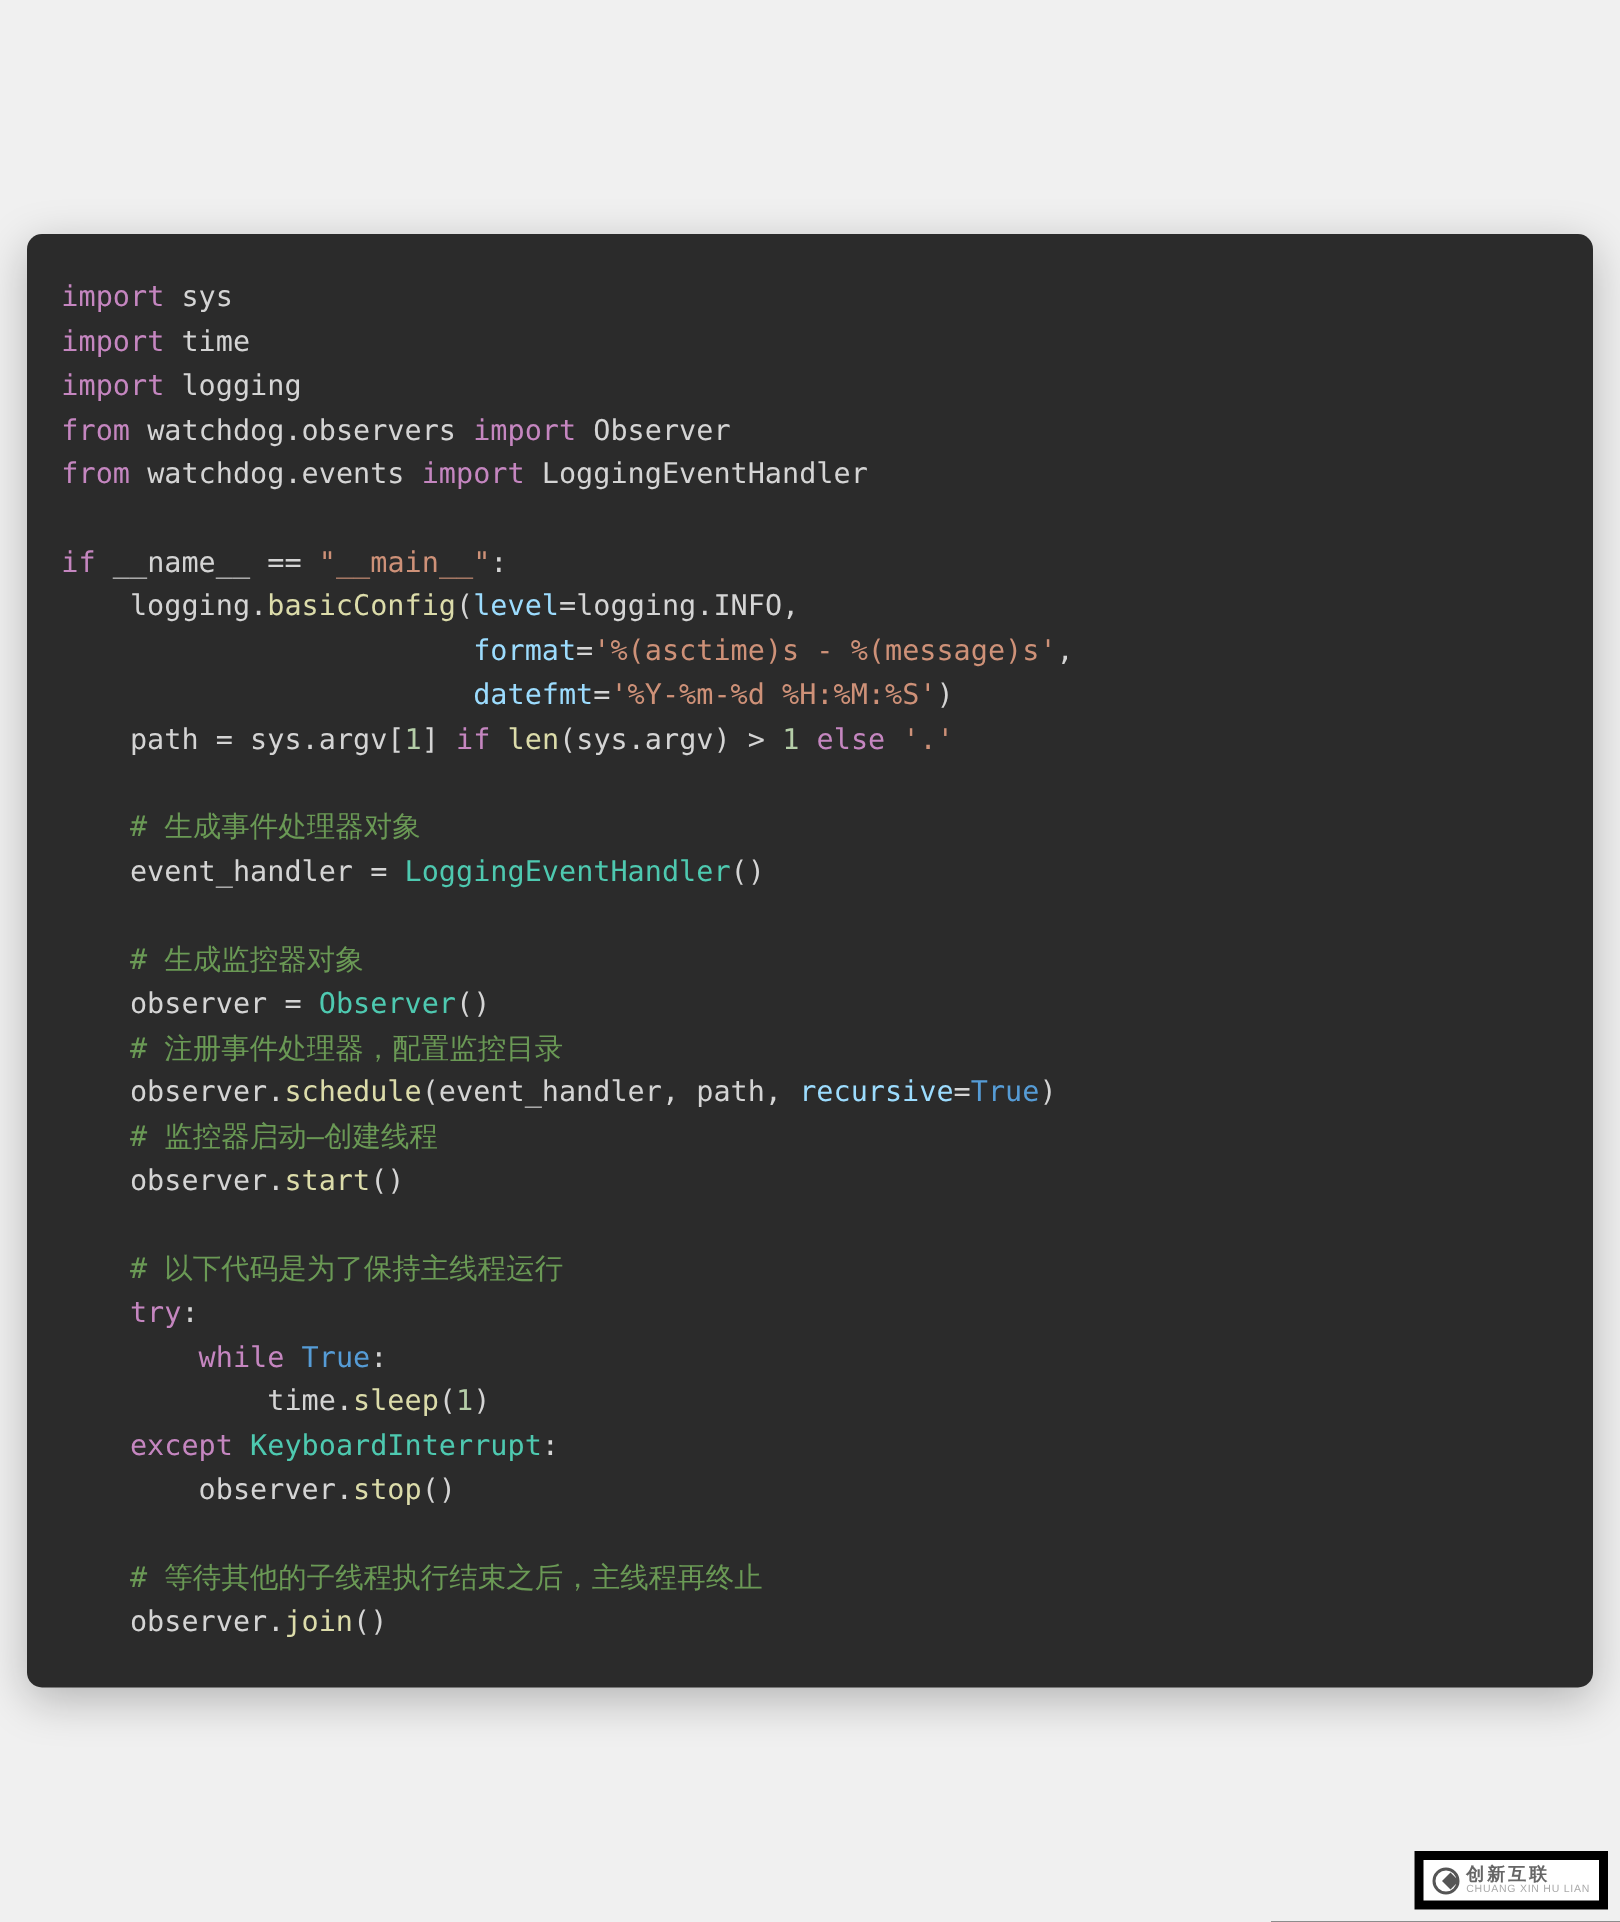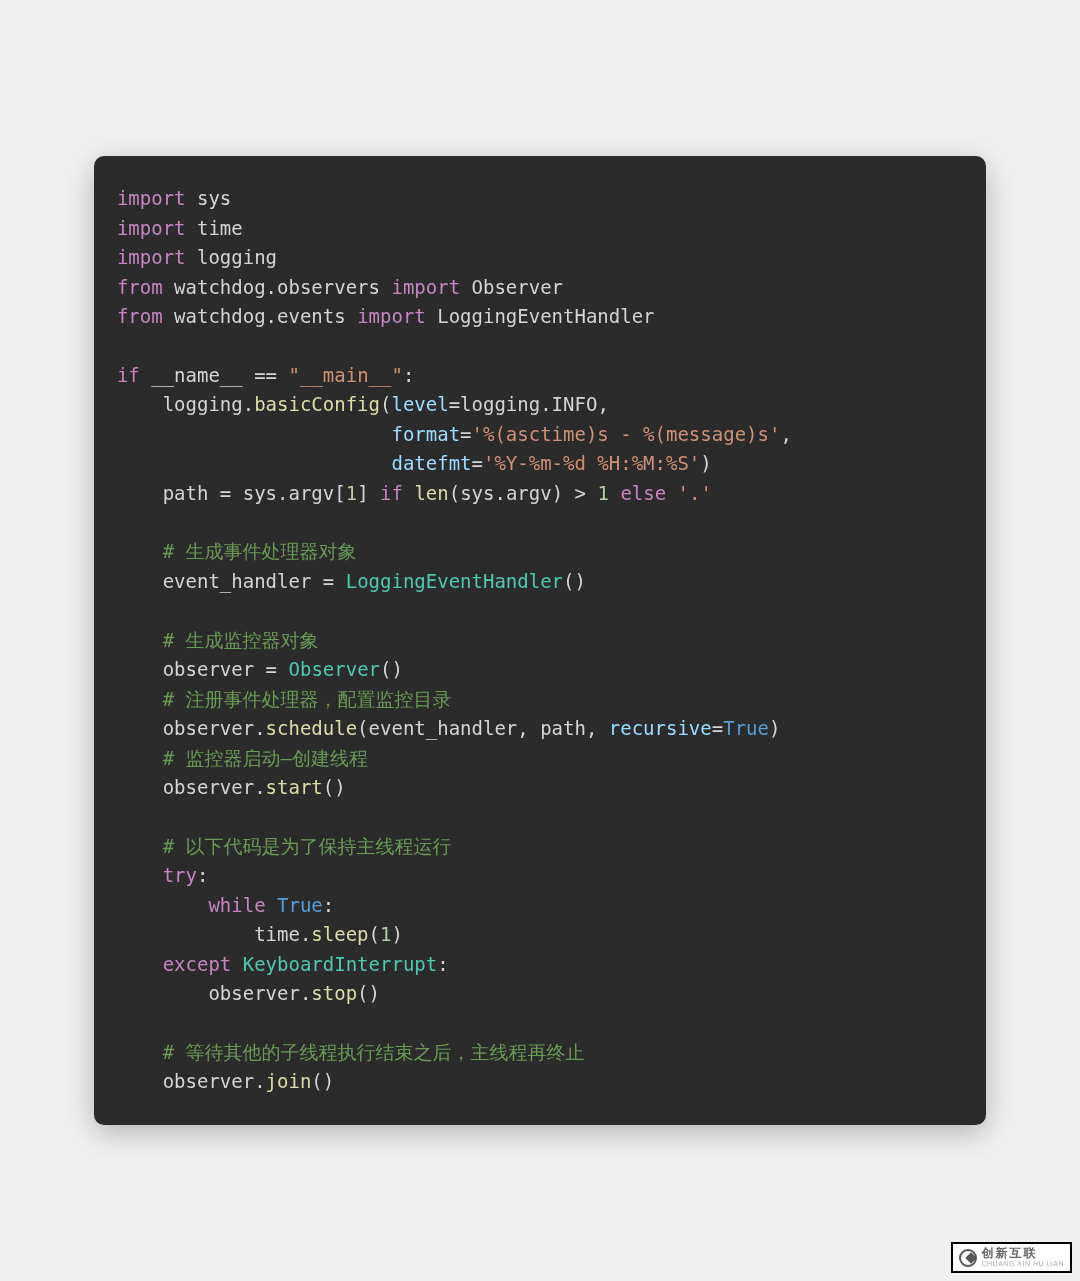--- a/index.html
+++ b/index.html
@@ -10,21 +10,21 @@
     display: flex;
     align-items: center;
     justify-content: center;
     font-family: "Consolas", "Monaco", "Courier New", monospace;
     position: relative;
   }
   .code-block {
     background: #2b2b2b;
     border-radius: 10px;
     padding: 28px 30px 28px 0px;
-    width: 892px;
+    width: 1044px;
     box-shadow: 0 8px 30px rgba(0,0,0,0.25);
   }
   pre {
     white-space: pre;
     font-size: 19px;
     line-height: 1.55;
     color: #d4d4d4;
   }
   .kw   { color: #c586c0; }   
   .fn   { color: #dcdcaa; }   
@@ -34,21 +34,21 @@
   .cm   { color: #6a9955; }   
   .blue { color: #569cd6; }   
   .teal { color: #4ec9b0; }   
   .cyan { color: #9cdcfe; }   
   .op   { color: #d4d4d4; }   
   .badge {
     position: absolute;
     right: 8px;
     bottom: 8px;
     background: #ffffff;
-    border: 2px solid #000000;
+    border: 6px solid #000000;
     padding: 3px 6px;
     font-size: 12px;
     color: #666;
     display: flex;
     align-items: center;
     gap: 4px;
     font-family: Arial, sans-serif;
   }
   .badge-icon {
     width: 18px;

